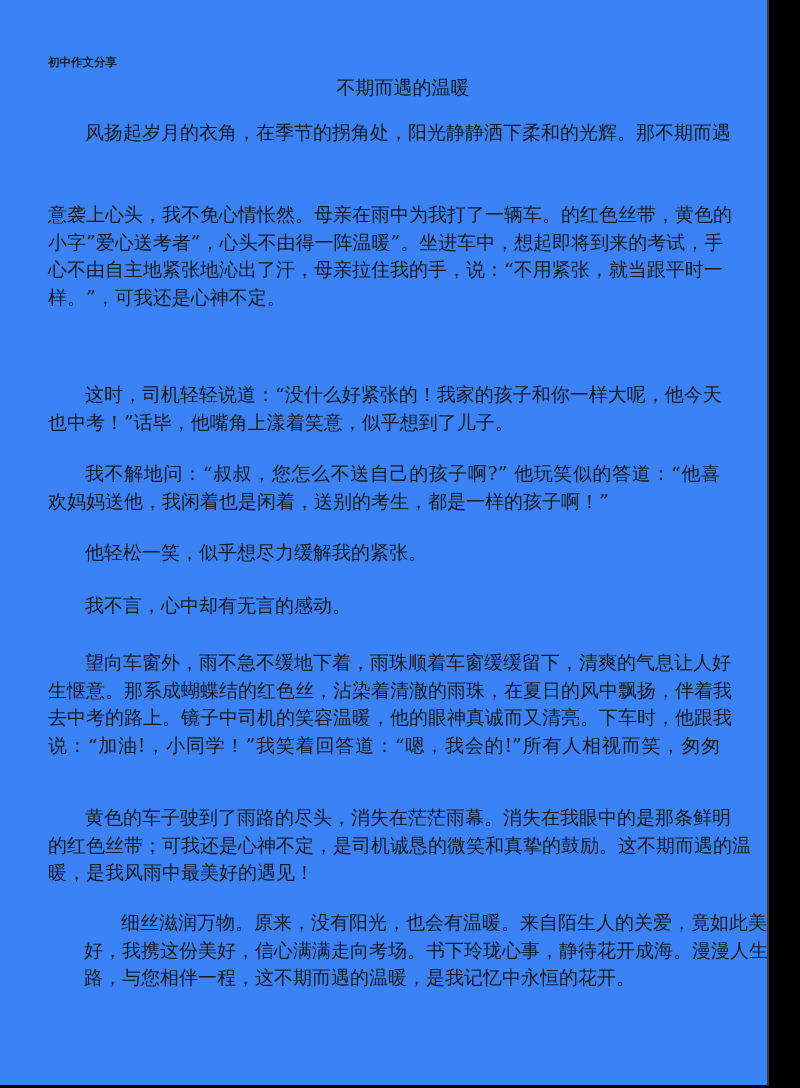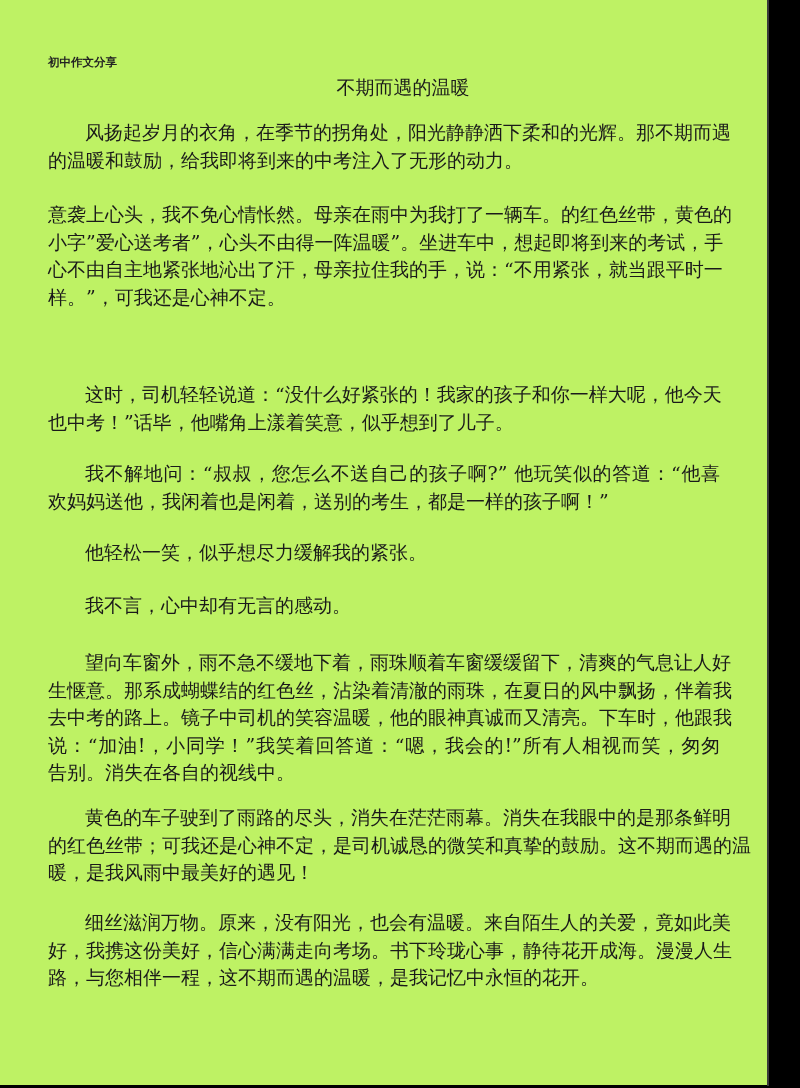--- a/index.html
+++ b/index.html
@@ -13,21 +13,21 @@
       overflow: hidden;
       background: #000000;
       font-family: "DejaVu Serif", "Liberation Serif", serif;
     }
     .page {
       position: absolute;
       left: 0;
       top: 0;
       width: 768px;
       height: 1085px;
-      background: #bef264;
+      background: #3b82f6;
       overflow: hidden;
     }
     .right-edge-line {
       position: absolute;
       left: 767px;
       top: 0;
       width: 2px;
       height: 1086px;
       background: #3a3a3a;
     }
@@ -78,21 +78,20 @@
 <body>
 
 <div class="page">
 
   <div class="header-label">初中作文分享</div>
 
   <div class="doc-title">不期而遇的温暖</div>
 
   <div class="para" style="top:119px;">
     <span class="line indent">风扬起岁月的衣角，在季节的拐角处，阳光静静洒下柔和的光辉。那不期而遇</span>
-    <span class="line last">的温暖和鼓励，给我即将到来的中考注入了无形的动力。</span>
   </div>
 
   <div class="para" style="top:201px;">
     <span class="line">意袭上心头，我不免心情怅然。母亲在雨中为我打了一辆车。的红色丝带，黄色的</span>
     <span class="line">小字”爱心送考者”，心头不由得一阵温暖”。坐进车中，想起即将到来的考试，手</span>
     <span class="line">心不由自主地紧张地沁出了汗，母亲拉住我的手，说：“不用紧张，就当跟平时一</span>
     <span class="line last">样。”，可我还是心神不定。</span>
   </div>
 
   <div class="para" style="top:381px;">
@@ -111,29 +110,28 @@
 
   <div class="para" style="top:594px;font-family:Liberation Mono, monospace;">
     <span class="line indent last">我不言，心中却有无言的感动。</span>
   </div>
 
   <div class="para" style="top:649px;">
     <span class="line indent">望向车窗外，雨不急不缓地下着，雨珠顺着车窗缓缓留下，清爽的气息让人好</span>
     <span class="line">生惬意。那系成蝴蝶结的红色丝，沾染着清澈的雨珠，在夏日的风中飘扬，伴着我</span>
     <span class="line">去中考的路上。镜子中司机的笑容温暖，他的眼神真诚而又清亮。下车时，他跟我</span>
     <span class="line">说：“加油!，小同学！”我笑着回答道：“嗯，我会的!”所有人相视而笑，匆匆</span>
-    <span class="line last">告别。消失在各自的视线中。</span>
   </div>
 
   <div class="para" style="top:804px;">
     <span class="line indent">黄色的车子驶到了雨路的尽头，消失在茫茫雨幕。消失在我眼中的是那条鲜明</span>
     <span class="line">的红色丝带；可我还是心神不定，是司机诚恳的微笑和真挚的鼓励。这不期而遇的温</span>
     <span class="line last">暖，是我风雨中最美好的遇见！</span>
   </div>
 
-  <div class="para" style="top:909px;">
+  <div class="para" style="top:909px;margin-left:36px;">
     <span class="line indent">细丝滋润万物。原来，没有阳光，也会有温暖。来自陌生人的关爱，竟如此美</span>
     <span class="line">好，我携这份美好，信心满满走向考场。书下玲珑心事，静待花开成海。漫漫人生</span>
     <span class="line last">路，与您相伴一程，这不期而遇的温暖，是我记忆中永恒的花开。</span>
   </div>
 
 </div>
 <div class="right-edge-line"></div>
 
 </body></html>

